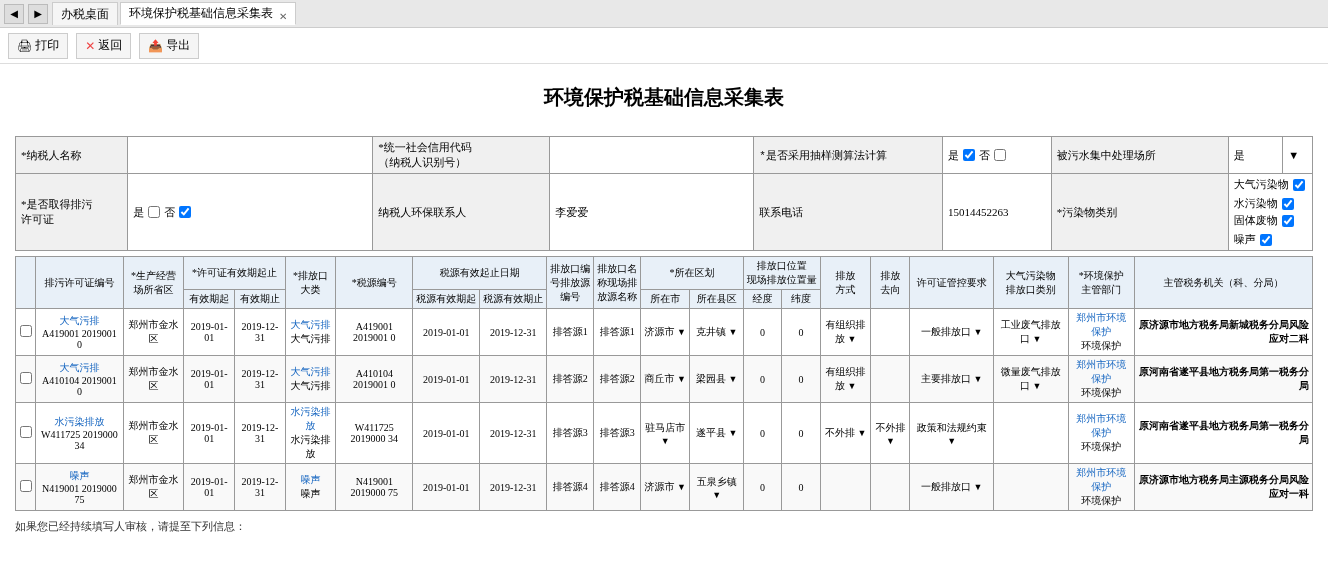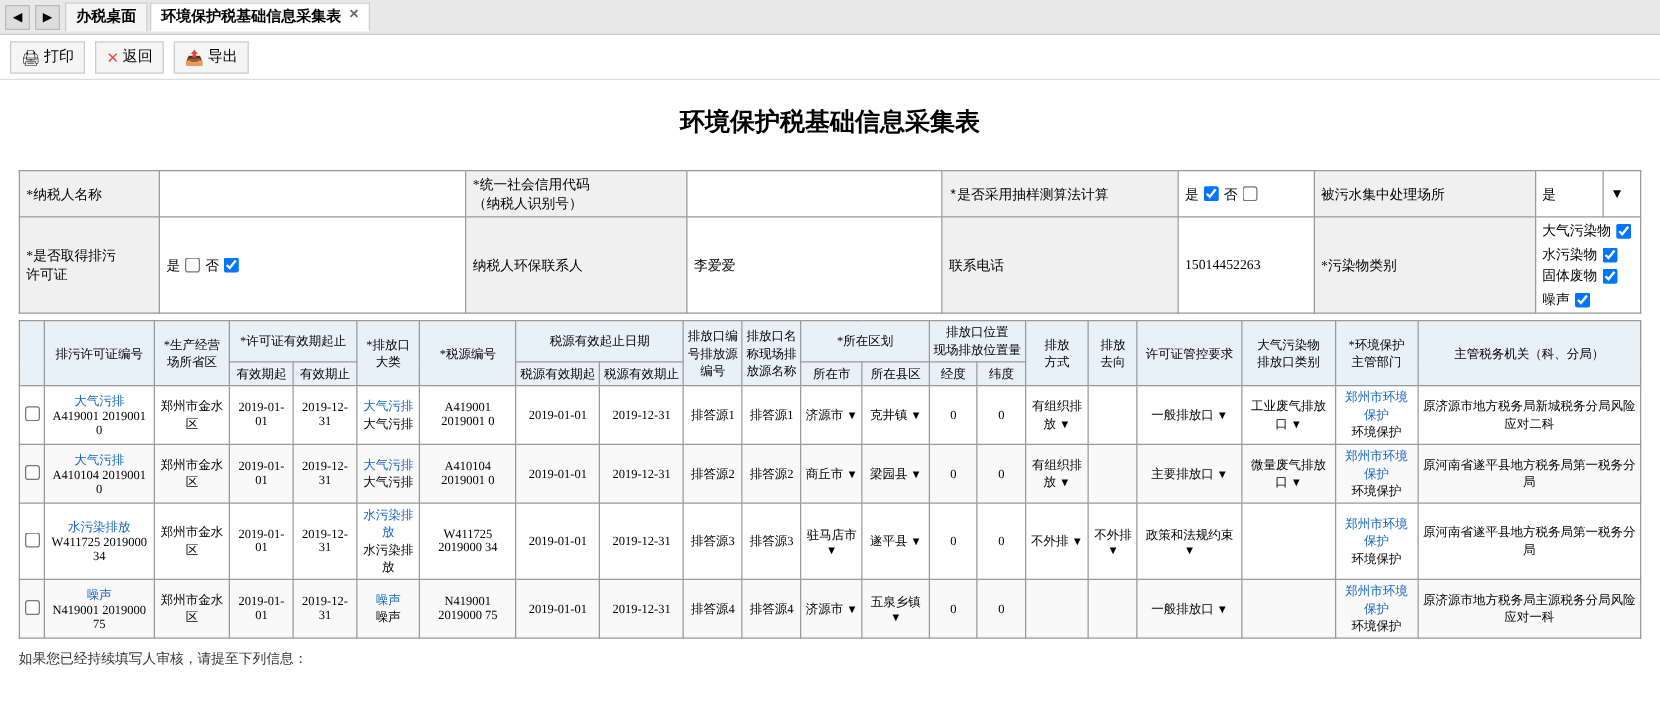--- a/index.html
+++ b/index.html
@@ -21,30 +21,29 @@
       border: 1px solid #bbb;
       cursor: pointer;
       display: flex;
       align-items: center;
       justify-content: center;
       font-size: 10px;
       margin-right: 4px;
     }
     .tab-item {
       display: flex;
-      align-items: flex-start;
+      align-items: flex-end;
       background: #f5f5f5;
       border: 1px solid #ccc;
       border-bottom: none;
       padding: 2px 8px;
       height: 23px;
       cursor: pointer;
       font-size: 12px;
       margin-right: 2px;
-      font-weight: bold;
     }
     .tab-item.active {
       background: #fff;
       border-bottom: 1px solid #fff;
     }
     .tab-close {
       margin-left: 6px;
       font-size: 10px;
       color: #666;
       cursor: pointer;
@@ -144,21 +143,22 @@
     }
     .data-grid th {
       background: #e8f0f8;
       font-weight: normal;
       white-space: nowrap;
     }
     .data-grid tr:nth-child(even) td {
       background: #f9f9f9;
     }
     .data-grid td.text-left {
-      text-align: center;
+      text-align: right;
+      font-weight: bold;
     }
     
     .blue-text { color: #1565c0; }
     .small-text { font-size: 10px; }
     
     .footer-note {
       font-size: 11px;
       color: #333;
       margin-top: 8px;
     }

